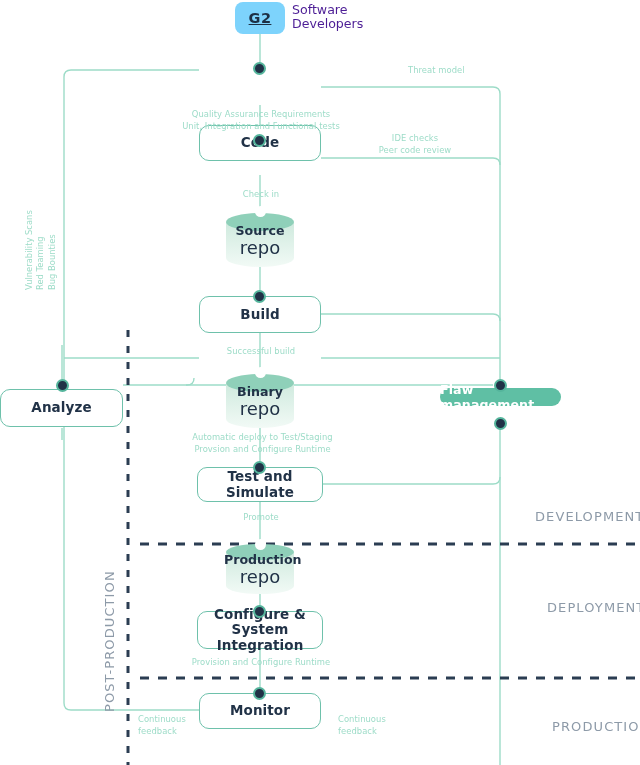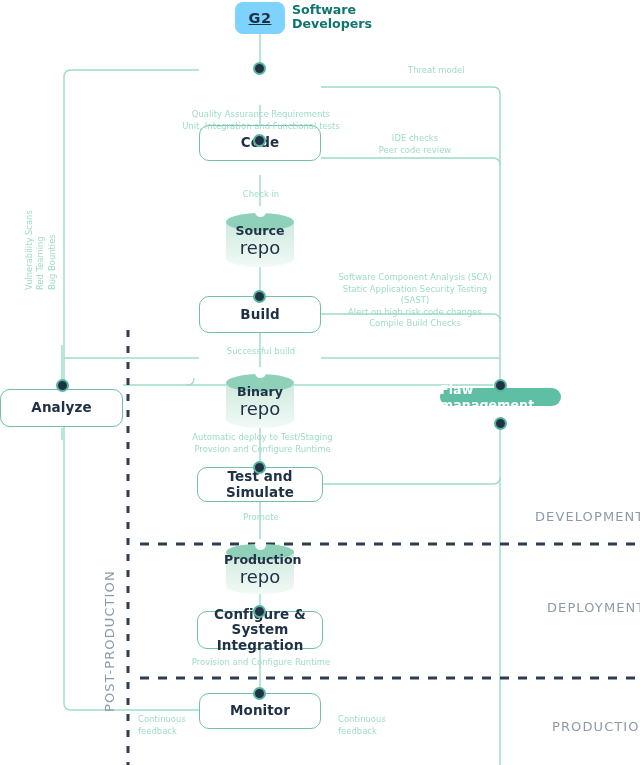--- a/index.html
+++ b/index.html
@@ -20,21 +20,21 @@
   .node.sz-std{font-size:13.5px;}
   .node.two-line{font-size:13.5px;}
 
   
   .g2-badge{
     position:absolute;background:#7dd3fc;border-radius:8px;
     display:flex;align-items:center;justify-content:center;
     color:#1d2f44;font-weight:bold;font-size:14.5px;letter-spacing:.4px;text-decoration:underline;
   }
   .g2-label{
-    position:absolute;color:#0f766e;font-weight:bold;font-size:12.6px;
+    position:absolute;color:#4c1d95;font-weight:normal;font-size:12.6px;
     line-height:1.12;white-space:pre-line;
   }
 
   
   .pill-filled{
     position:absolute;background:#5fbfa4;border-radius:9px;
     display:flex;align-items:center;justify-content:center;
     color:#ffffff;font-weight:bold;font-size:12.6px;letter-spacing:.1px;
   }
 
@@ -233,24 +233,20 @@
   <div class="cap l" style="left:408px;top:65px;">Threat model</div>
 
   <div class="cap c" style="left:370px;top:133px;width:90px;">IDE checks
 Peer code review</div>
 
   <div class="cap c" style="left:176px;top:109px;width:170px;">Quality Assurance Requirements
 Unit, Integration and Functional tests</div>
 
   <div class="cap c" style="left:226px;top:189px;width:70px;">Check in</div>
 
-  <div class="cap c" style="left:330px;top:272px;width:170px;">Software Component Analysis (SCA)
-Static Application Security Testing (SAST)
-Alert on high risk code changes
-Compile Build Checks</div>
 
   <div class="cap c" style="left:210px;top:346px;width:102px;">Successful build</div>
 
   <div class="cap c" style="left:185px;top:432px;width:155px;">Automatic deploy to Test/Staging
 Provsion and Configure Runtime</div>
 
 
   <div class="cap c" style="left:226px;top:512px;width:70px;">Promote</div>
 
   <div class="cap c" style="left:186px;top:657px;width:150px;">Provision and Configure Runtime</div>

